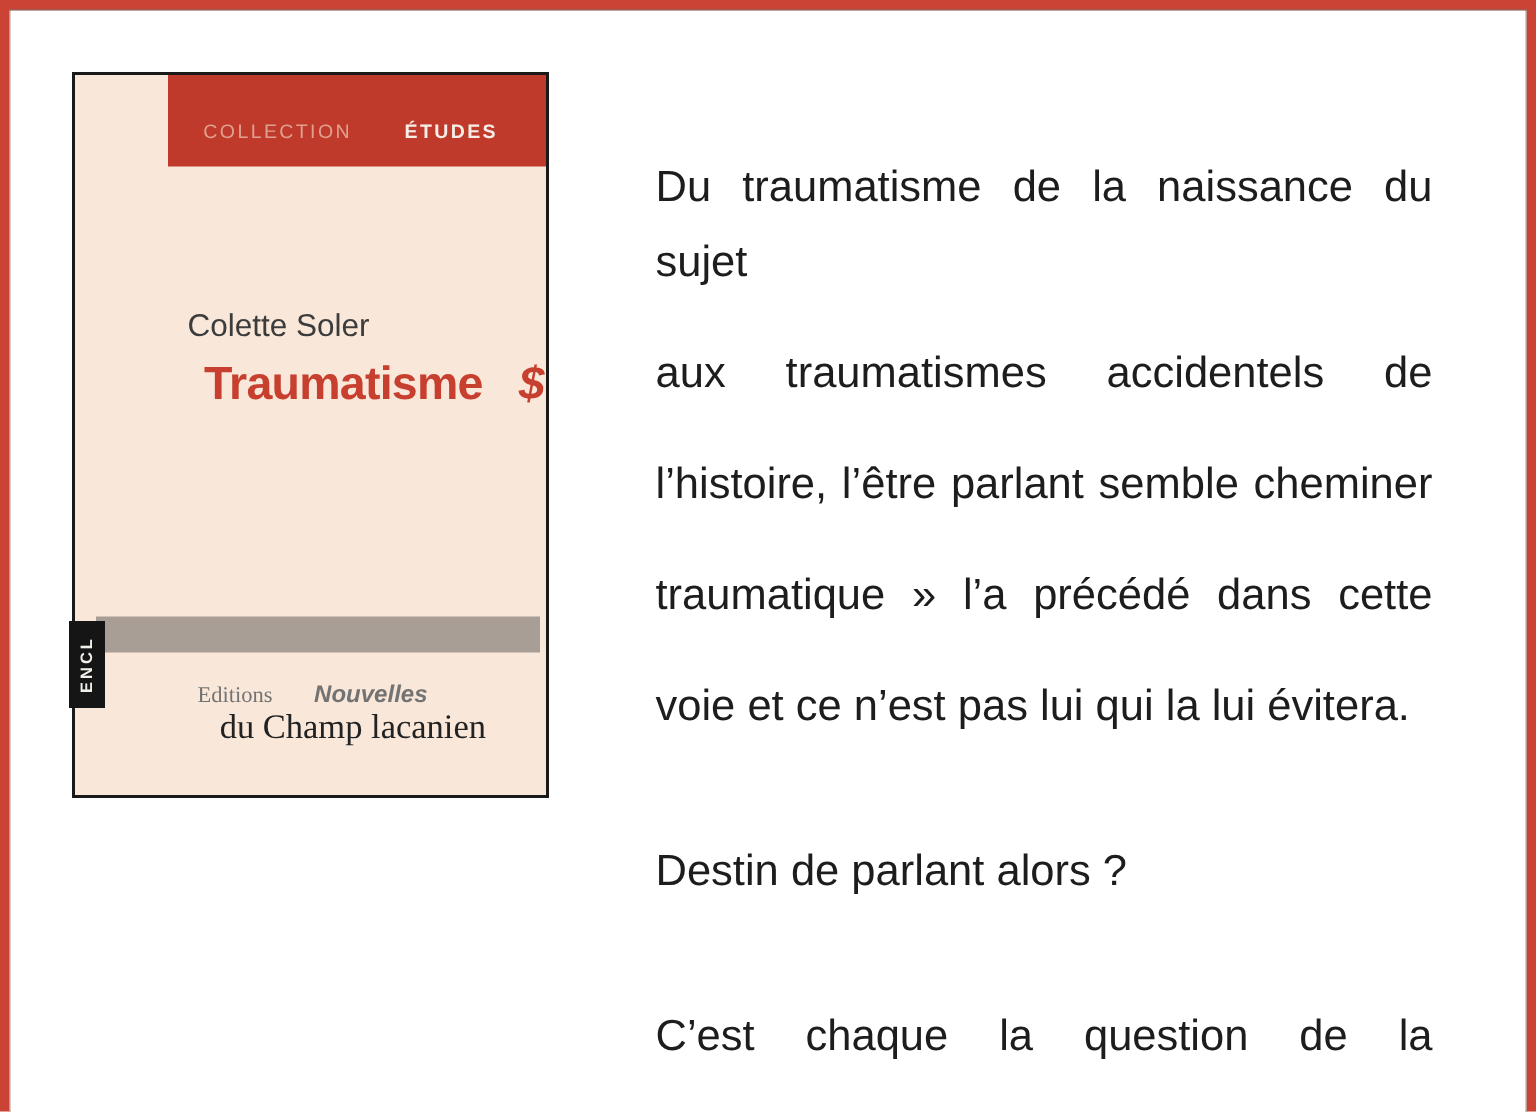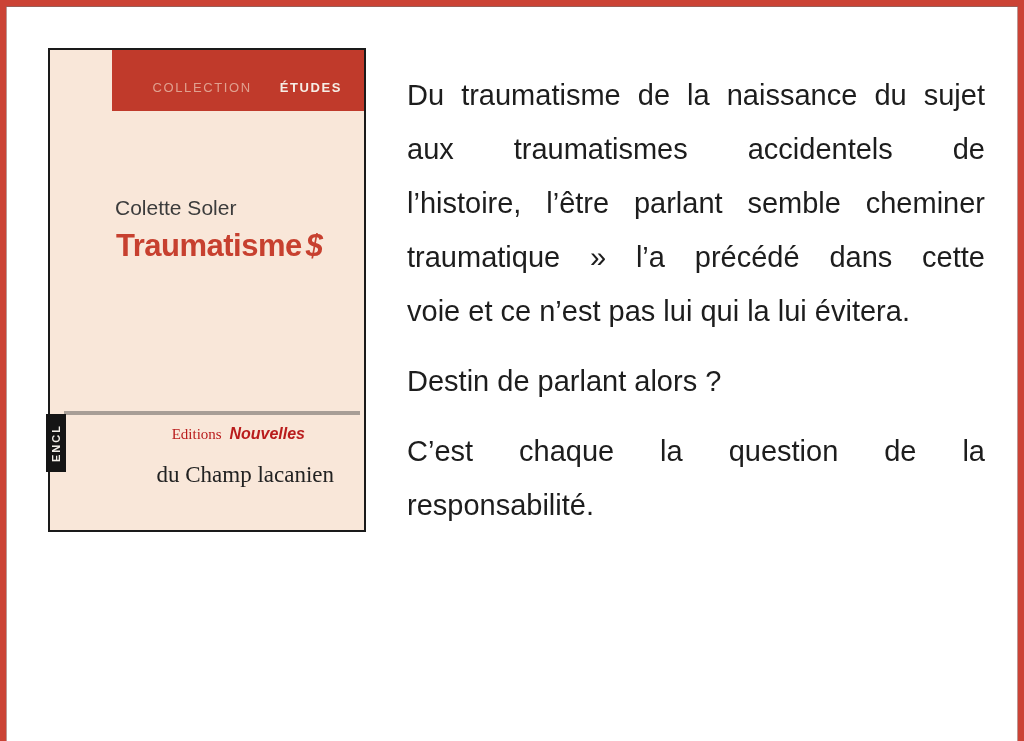--- a/index.html
+++ b/index.html
@@ -1,15 +1,15 @@
 <!DOCTYPE html>
 <html><head>
 <meta charset="utf-8">
 <style>
-  * { margin:0; padding:2px; box-sizing:border-box; }
+  * { margin:0; padding:12px; box-sizing:border-box; }
   html,body { width:1024px; height:741px; overflow:hidden; }
   body { background:#ffffff; font-family:"Liberation Sans", sans-serif; }
 
   .frame {
     position:absolute; left:0; top:0; width:1024px; height:741px;
     border-top:6px solid #cb4335;
     border-left:6px solid #cb4335;
     border-right:6px solid #cb4335;
     box-shadow: inset 1px 1px 0 0 rgba(110,25,15,.45), inset -1px 1px 0 0 rgba(110,25,15,.45);
   }
@@ -20,21 +20,21 @@
     background:#f9e7d9; border:2px solid #1a1a1a;
   }
   .banner {
     position:absolute; left:62px; right:0; top:0; height:61px;
     background:#c03a2b;
     display:flex; align-items:center; justify-content:flex-end;
     padding:14px 20px 0 0;
     font-size:13px; letter-spacing:1.6px; white-space:nowrap;
   }
   .banner .coll { color:#e0a08f; }
-  .banner .etud { color:#f6eee6; font-weight:bold; margin-left:24px; }
+  .banner .etud { color:#f6eee6; font-weight:bold; margin-left:11px; }
   .author {
     position:absolute; left:63px; top:144px;
     font-size:21px; color:#3c3c3c;
   }
   .title {
     position:absolute; left:62px; top:176px;
     font-size:31px; font-weight:bold; color:#c7402f; letter-spacing:-0.5px;
   }
   .title .dollar { font-style:italic; }
   .rule {
@@ -42,22 +42,22 @@
     background:#a89e96;
   }
   .spine-tab {
     position:absolute; left:-4px; top:364px; width:20px; height:58px;
     background:#151515; color:#f2efe9;
     writing-mode:vertical-rl; transform:rotate(180deg);
     display:flex; align-items:center; justify-content:center;
     font-size:11px; font-weight:bold; letter-spacing:2px;
   }
   .pub1 {
-    position:absolute; right:55px; top:373px;
-    font-family:"Liberation Serif", serif; font-size:15px; color:#b91c1c;
+    position:absolute; right:55px; top:393px;
+    font-family:"Liberation Serif", serif; font-size:15px; color:#737373;
     white-space:nowrap;
   }
   .pub1 .pubbold {
     font-family:"Liberation Sans", sans-serif;
     font-weight:bold; font-style:italic; font-size:16px;
   }
   .pub2 {
     position:absolute; right:28px; top:410px;
     font-family:"Liberation Serif", serif; font-size:23px; color:#222222;
     white-space:nowrap;

